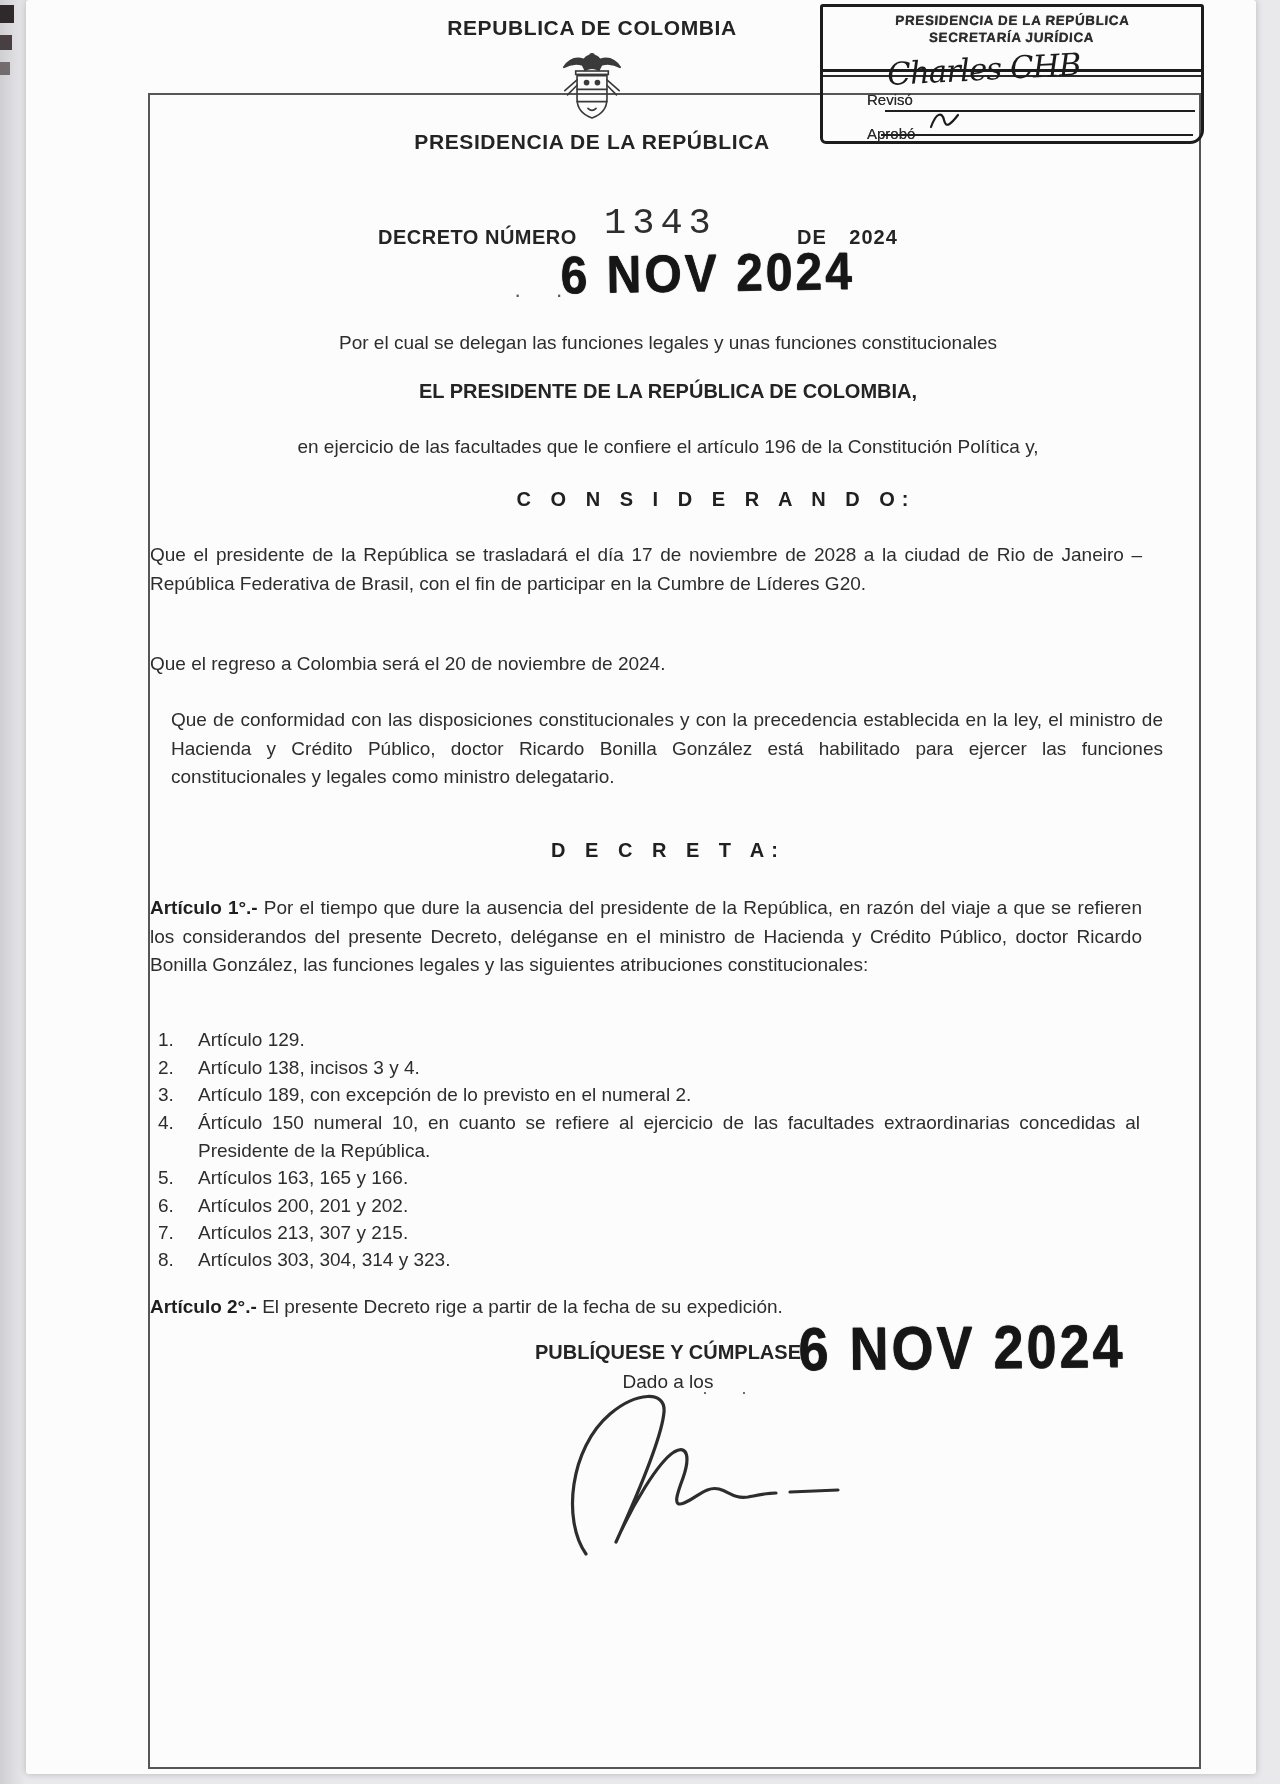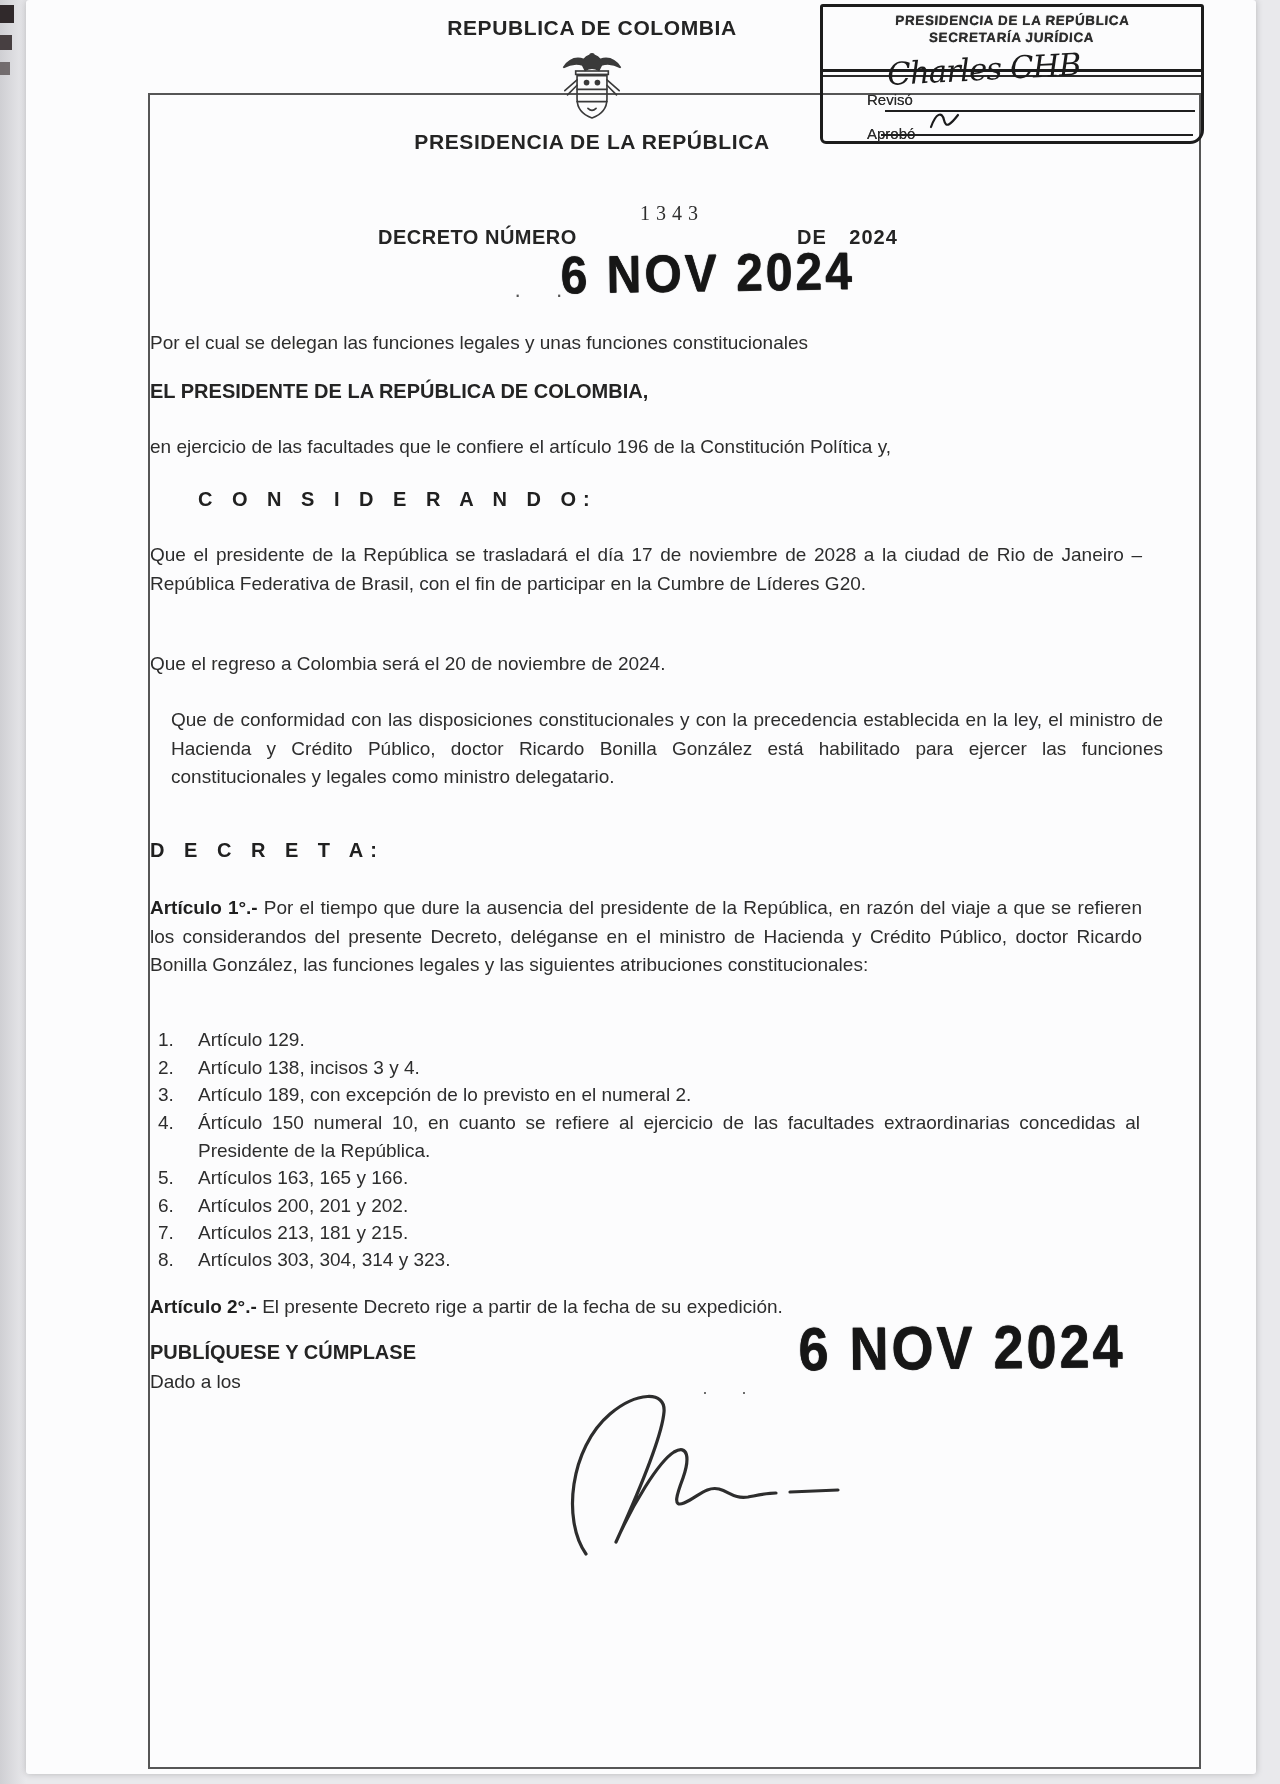--- a/index.html
+++ b/index.html
@@ -37,35 +37,35 @@
   .rs-line1{position:absolute;left:62px;right:6px;top:103px;height:2px;background:#1f1f1f;}
   .rs-line2{position:absolute;left:58px;right:8px;top:127px;height:2px;background:#1f1f1f;}
   .rs-hand{position:absolute;left:64px;top:44px;font-family:"DejaVu Serif",serif;
     font-style:italic;font-size:31px;color:#1b1b1b;transform:rotate(-3deg);
     letter-spacing:-1px;white-space:nowrap;}
   .rs-squiggle{position:absolute;left:106px;top:102px;}
 
   
   .decree-label{position:absolute;left:378px;top:226px;font-size:20px;font-weight:bold;
     letter-spacing:.5px;color:#242424;}
-  .decree-number{position:absolute;left:640px;top:202px;
-    font-family:Liberation Serif, serif;font-size:20px;letter-spacing:6px;color:#2e2e2e;}
+  .decree-number{position:absolute;left:604px;top:202px;
+    font-family:Liberation Mono, monospace;font-size:37px;letter-spacing:6px;color:#2e2e2e;}
   .decree-year{position:absolute;left:797px;top:226px;font-size:20px;font-weight:bold;
     letter-spacing:1px;word-spacing:16px;color:#242424;}
 
   .date-stamp{position:absolute;font-weight:800;color:#161616;white-space:nowrap;
     transform-origin:left top;text-shadow:0 0 1px #333, .5px .5px 0 #222;}
   .date-stamp.top{left:560px;top:244px;font-size:47px;letter-spacing:3px;
     transform:scale(1.02,1.12) rotate(-.8deg);}
   .date-stamp.bottom{left:798px;top:1314px;font-size:54px;letter-spacing:3px;
     transform:scale(1,1.12) rotate(-.5deg);}
   .stray-dots{position:absolute;color:#555;font-size:22px;letter-spacing:14px;}
 
   
-  .cline{position:absolute;left:150px;width:1036px;}
+  .cline{position:absolute;left:150px;width:1036px;text-align:center;}
   .subject{top:332px;font-size:19px;color:#2d2d2d;}
   .issuer{top:380px;font-size:20px;font-weight:bold;color:#242424;}
   .powers{top:436px;font-size:19px;color:#2d2d2d;}
   .big-heading{font-size:20px;font-weight:bold;letter-spacing:7px;color:#202020;}
   .considerando{top:488px;margin-left:48px;}
   .decreta{top:839px;}
   .publiquese{top:1341px;font-size:20px;font-weight:bold;color:#242424;}
   .dado{top:1371px;font-size:19px;}
 
   
@@ -174,21 +174,21 @@
   <div class="ditem i5">
     <span class="dnum">5.</span>
     <span class="dtext">Artículos 163, 165 y 166.</span>
   </div>
   <div class="ditem i6">
     <span class="dnum">6.</span>
     <span class="dtext">Artículos 200, 201 y 202.</span>
   </div>
   <div class="ditem i7">
     <span class="dnum">7.</span>
-    <span class="dtext">Artículos 213, 181 y 215.</span>
+    <span class="dtext">Artículos 213, 307 y 215.</span>
   </div>
   <div class="ditem i8">
     <span class="dnum">8.</span>
     <span class="dtext">Artículos 303, 304, 314 y 323.</span>
   </div>
 
   <div class="para a2"><span class="blabel">Artículo 2°.-</span>
     <span>El presente Decreto rige a partir de la fecha de su expedición.</span></div>
 
   <div class="cline publiquese">PUBLÍQUESE Y CÚMPLASE</div>

